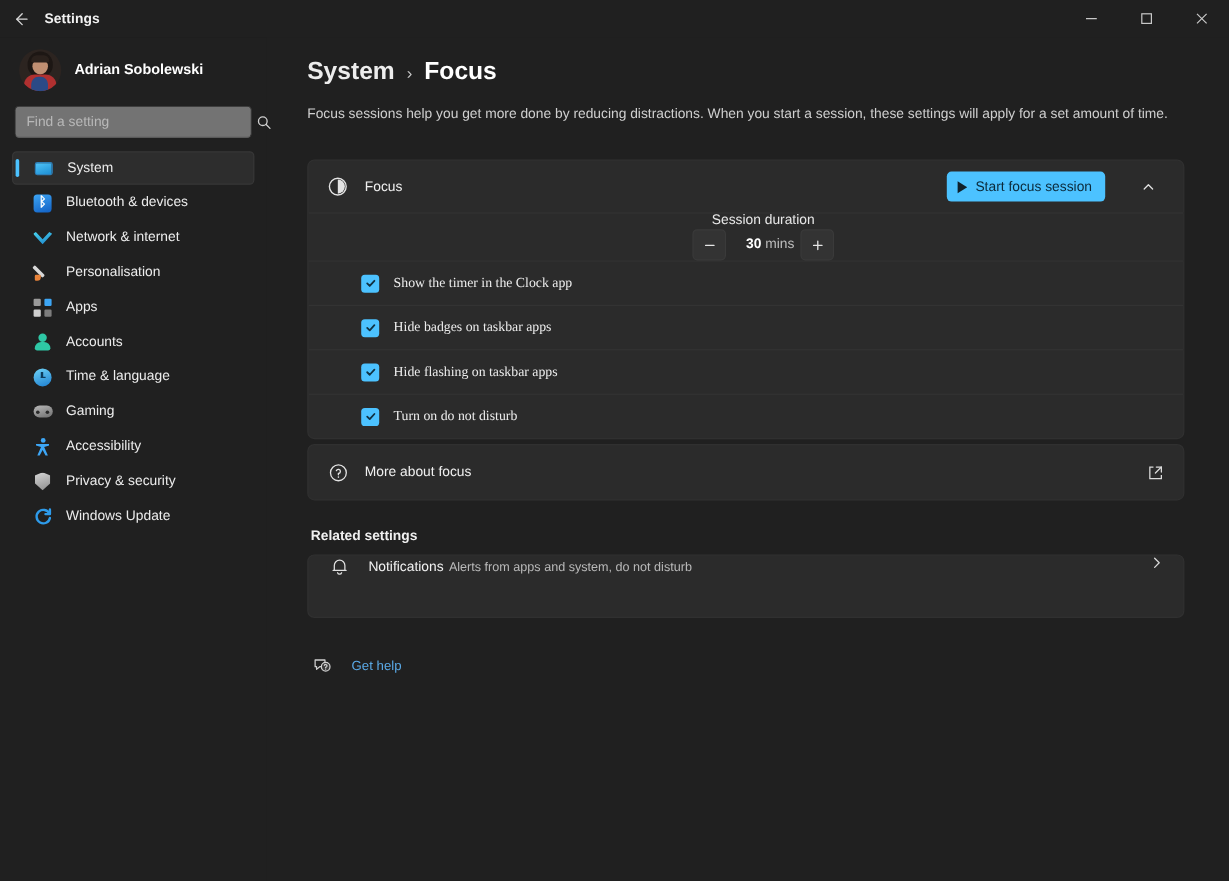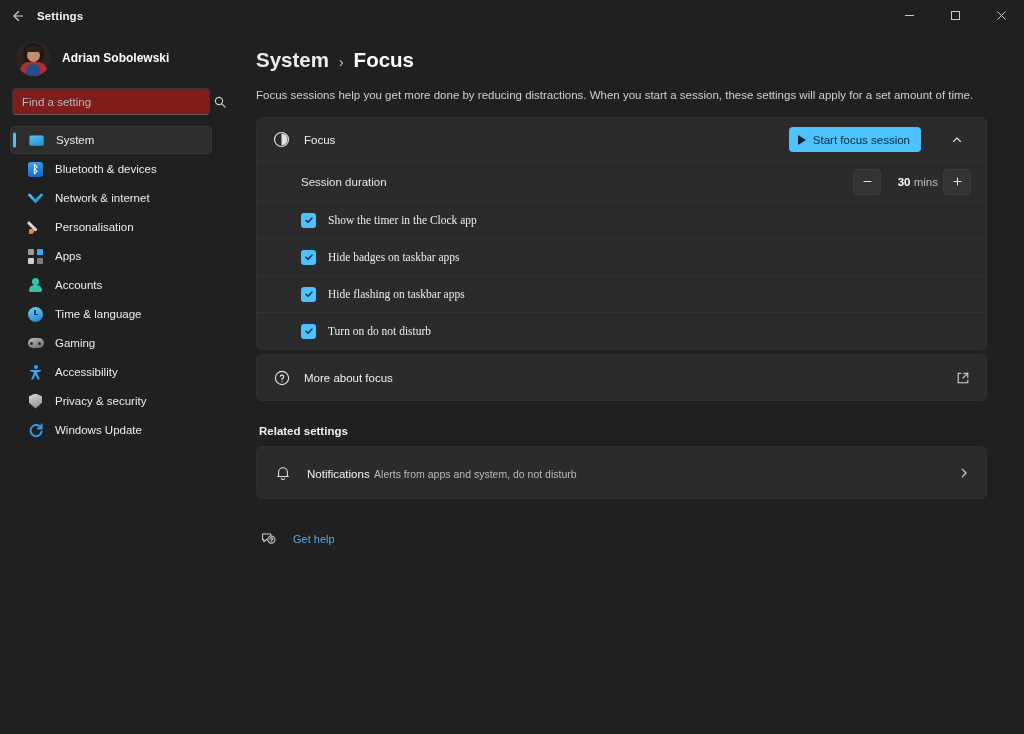--- a/index.html
+++ b/index.html
@@ -141,21 +141,21 @@
   }
   .profile-sub {
     font-size: 11px;
     color: #2a2a2a;
     line-height: 14px;
   }
 
   .searchwrap { padding: 0 2px 10px 2px; }
   .searchbox {
     height: 27px;
-    background: #7f1d1d;
+    background: #737373;
     border: 1px solid #353535;
     border-bottom: 1px solid #5a5a5a;
     border-radius: 4px;
     display: flex;
     align-items: center;
     padding: 0 9px;
     gap: 38px;
   }
   .searchbox input {
     flex: 1;
@@ -340,21 +340,21 @@
   .bc-current {
     font-size: 20.5px;
     font-weight: bold;
     color: #ffffff;
   }
 
   .page-desc {
     font-size: 11.5px;
     color: #cfcfcf;
     line-height: 16px;
-    margin-bottom: 14px;
+    margin-bottom: 30px;
   }
 
   
   .card {
     background: #2b2b2b;
     border: 1px solid #303030;
     border-radius: 6px;
     overflow: hidden;
   }
   .card + .card { margin-top: 4px; }
@@ -412,21 +412,21 @@
   }
 
   .row {
     min-height: 37px;
     display: flex;
     align-items: center;
     padding: 0 15px 0 44px;
     border-top: 1px solid #333333;
     background: #2b2b2b;
   }
-  .row.duration { height: 40px; padding-left: 44px; }
+  .row.duration { height: 40px; padding-left: 44px; flex-direction: column; }
   .row-label {
     font-size: 11.5px;
     color: #e8e8e8;
     flex: 1;
   }
 
   .stepper {
     display: flex;
     align-items: center;
     gap: 5px;
@@ -489,21 +489,21 @@
   .section-title {
     font-size: 11.5px;
     font-weight: bold;
     color: #f0f0f0;
     margin: 24px 0 9px 3px;
   }
 
   .big-row {
     height: 51px;
     display: flex;
-    align-items: center;
+    align-items: flex-start;
     padding: 0 16px 0 15px;
     gap: 14px;
   }
   .big-ico {
     width: 21px; flex: 0 0 21px;
     display: flex; align-items: center; justify-content: center;
     color: #e0e0e0;
   }
   .big-text { flex: 1; min-width: 0; }
   .big-title { font-size: 11.5px; color: #f2f2f2; line-height: 15px; }

